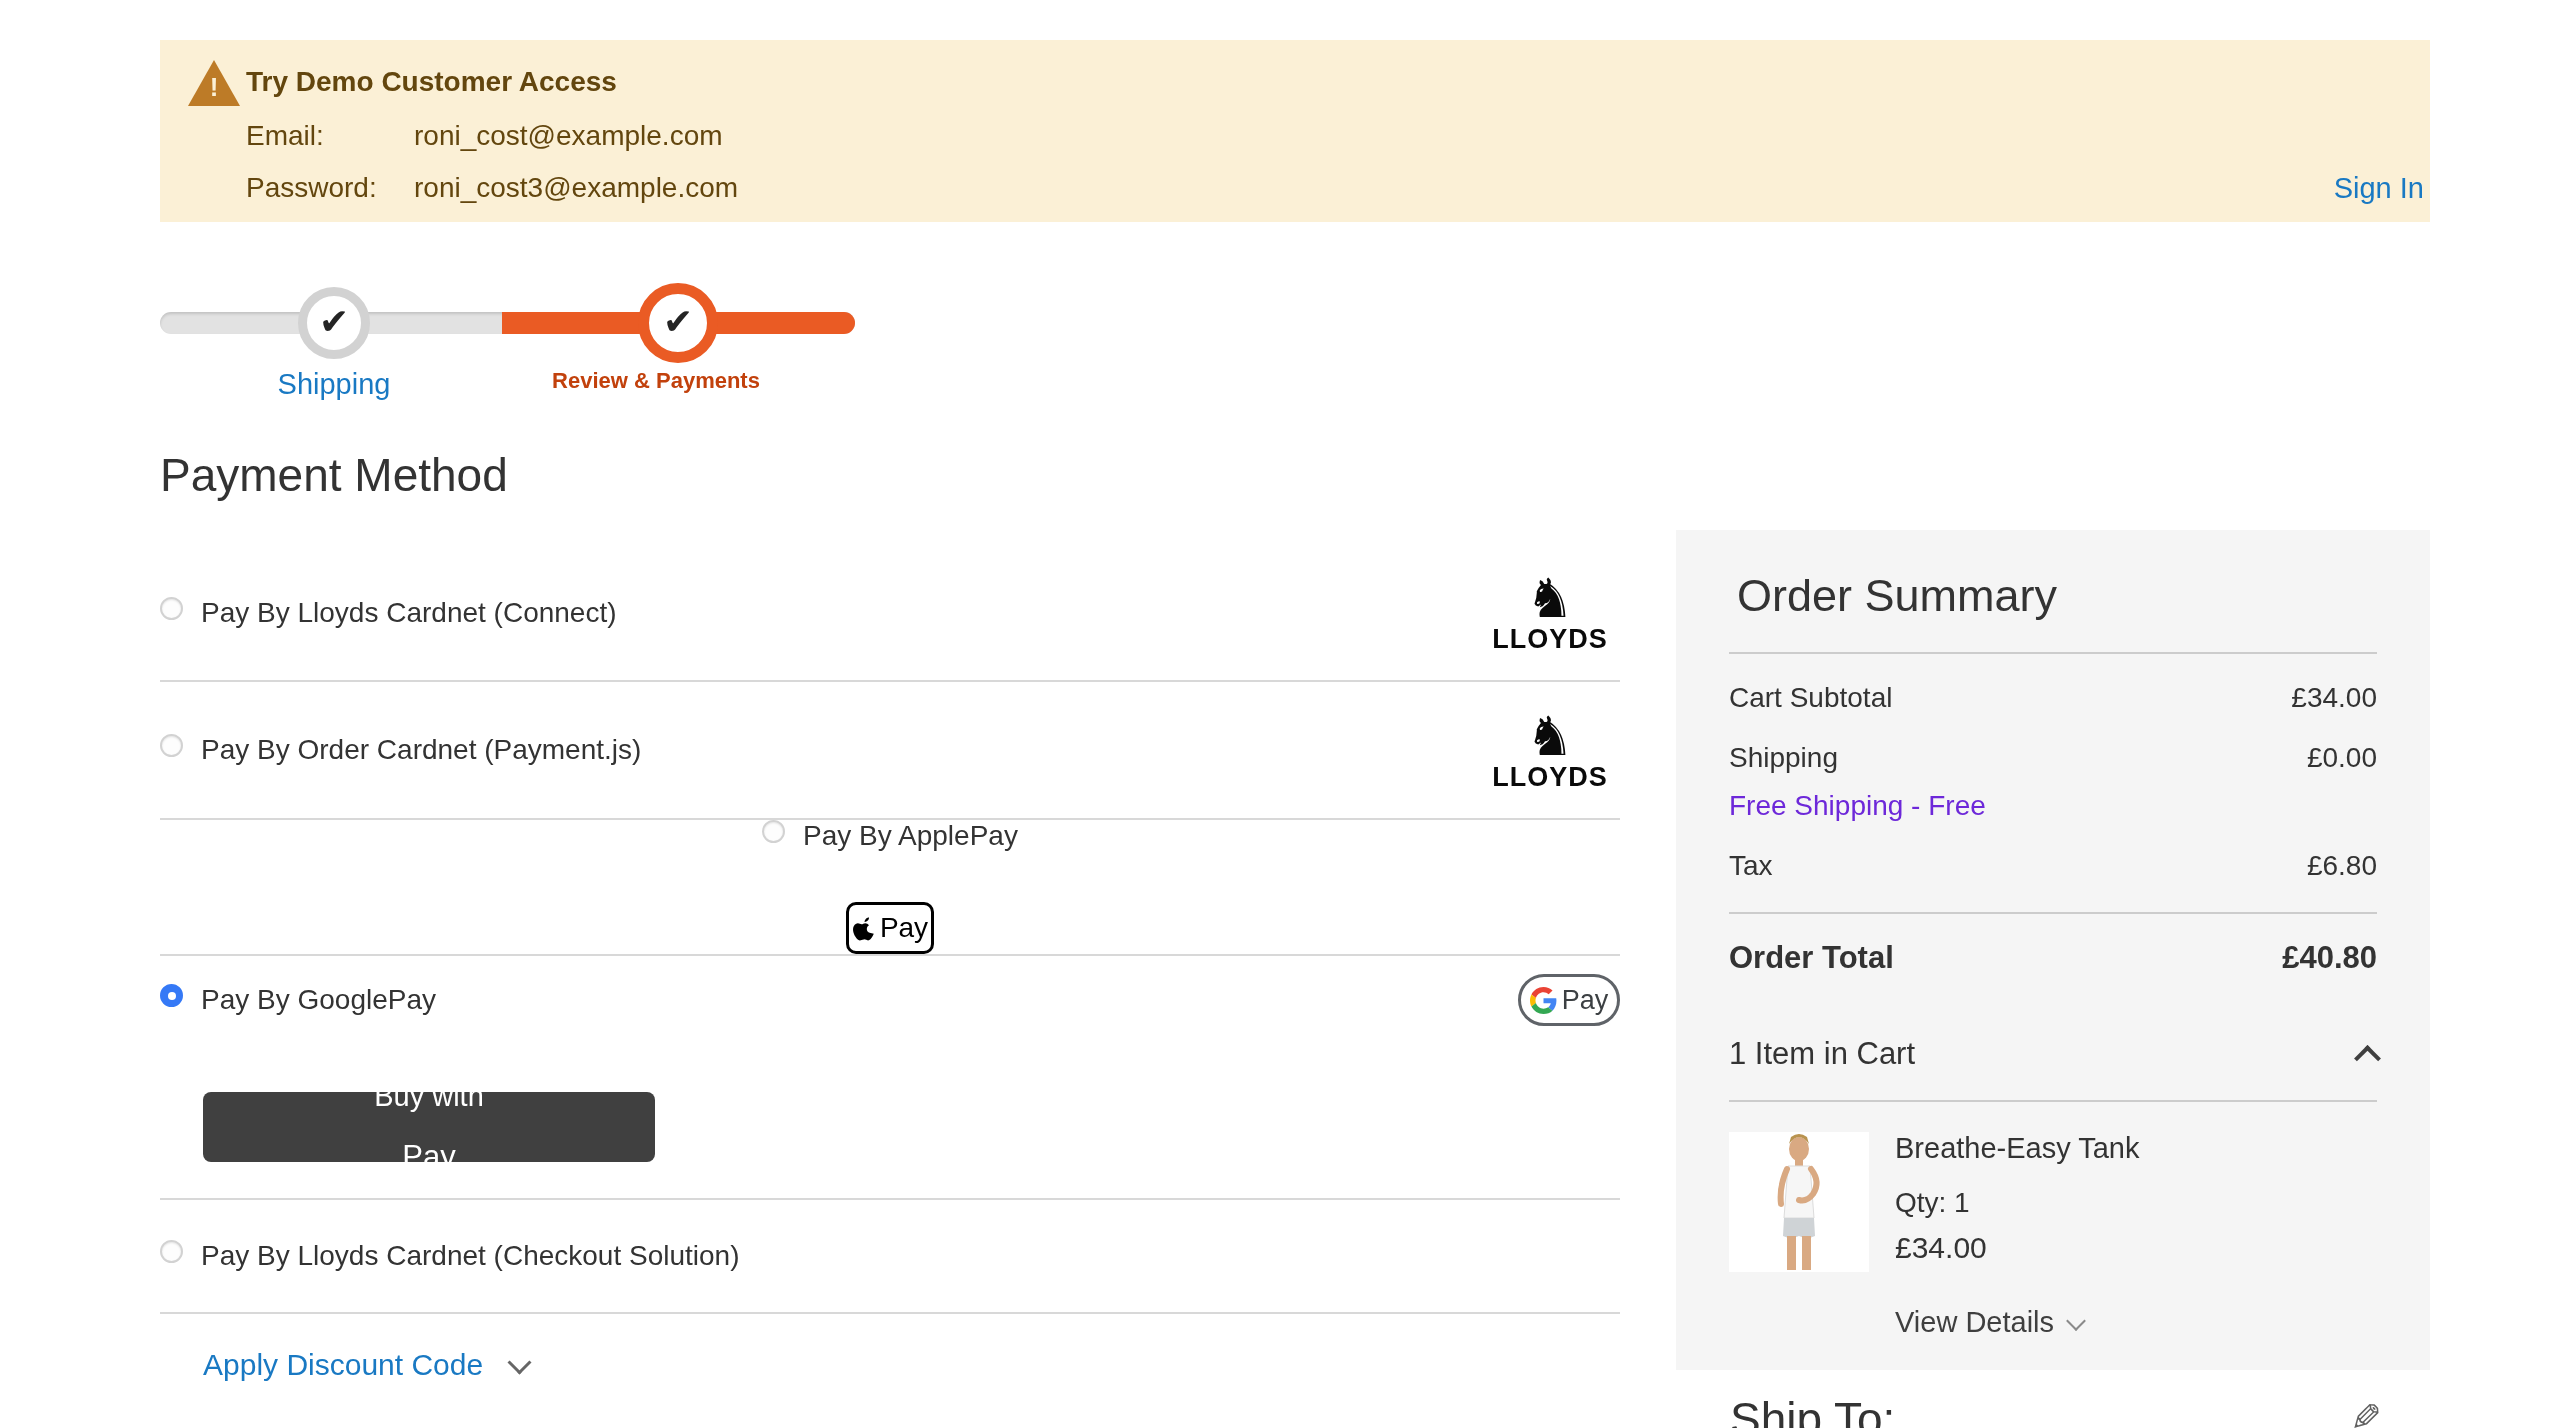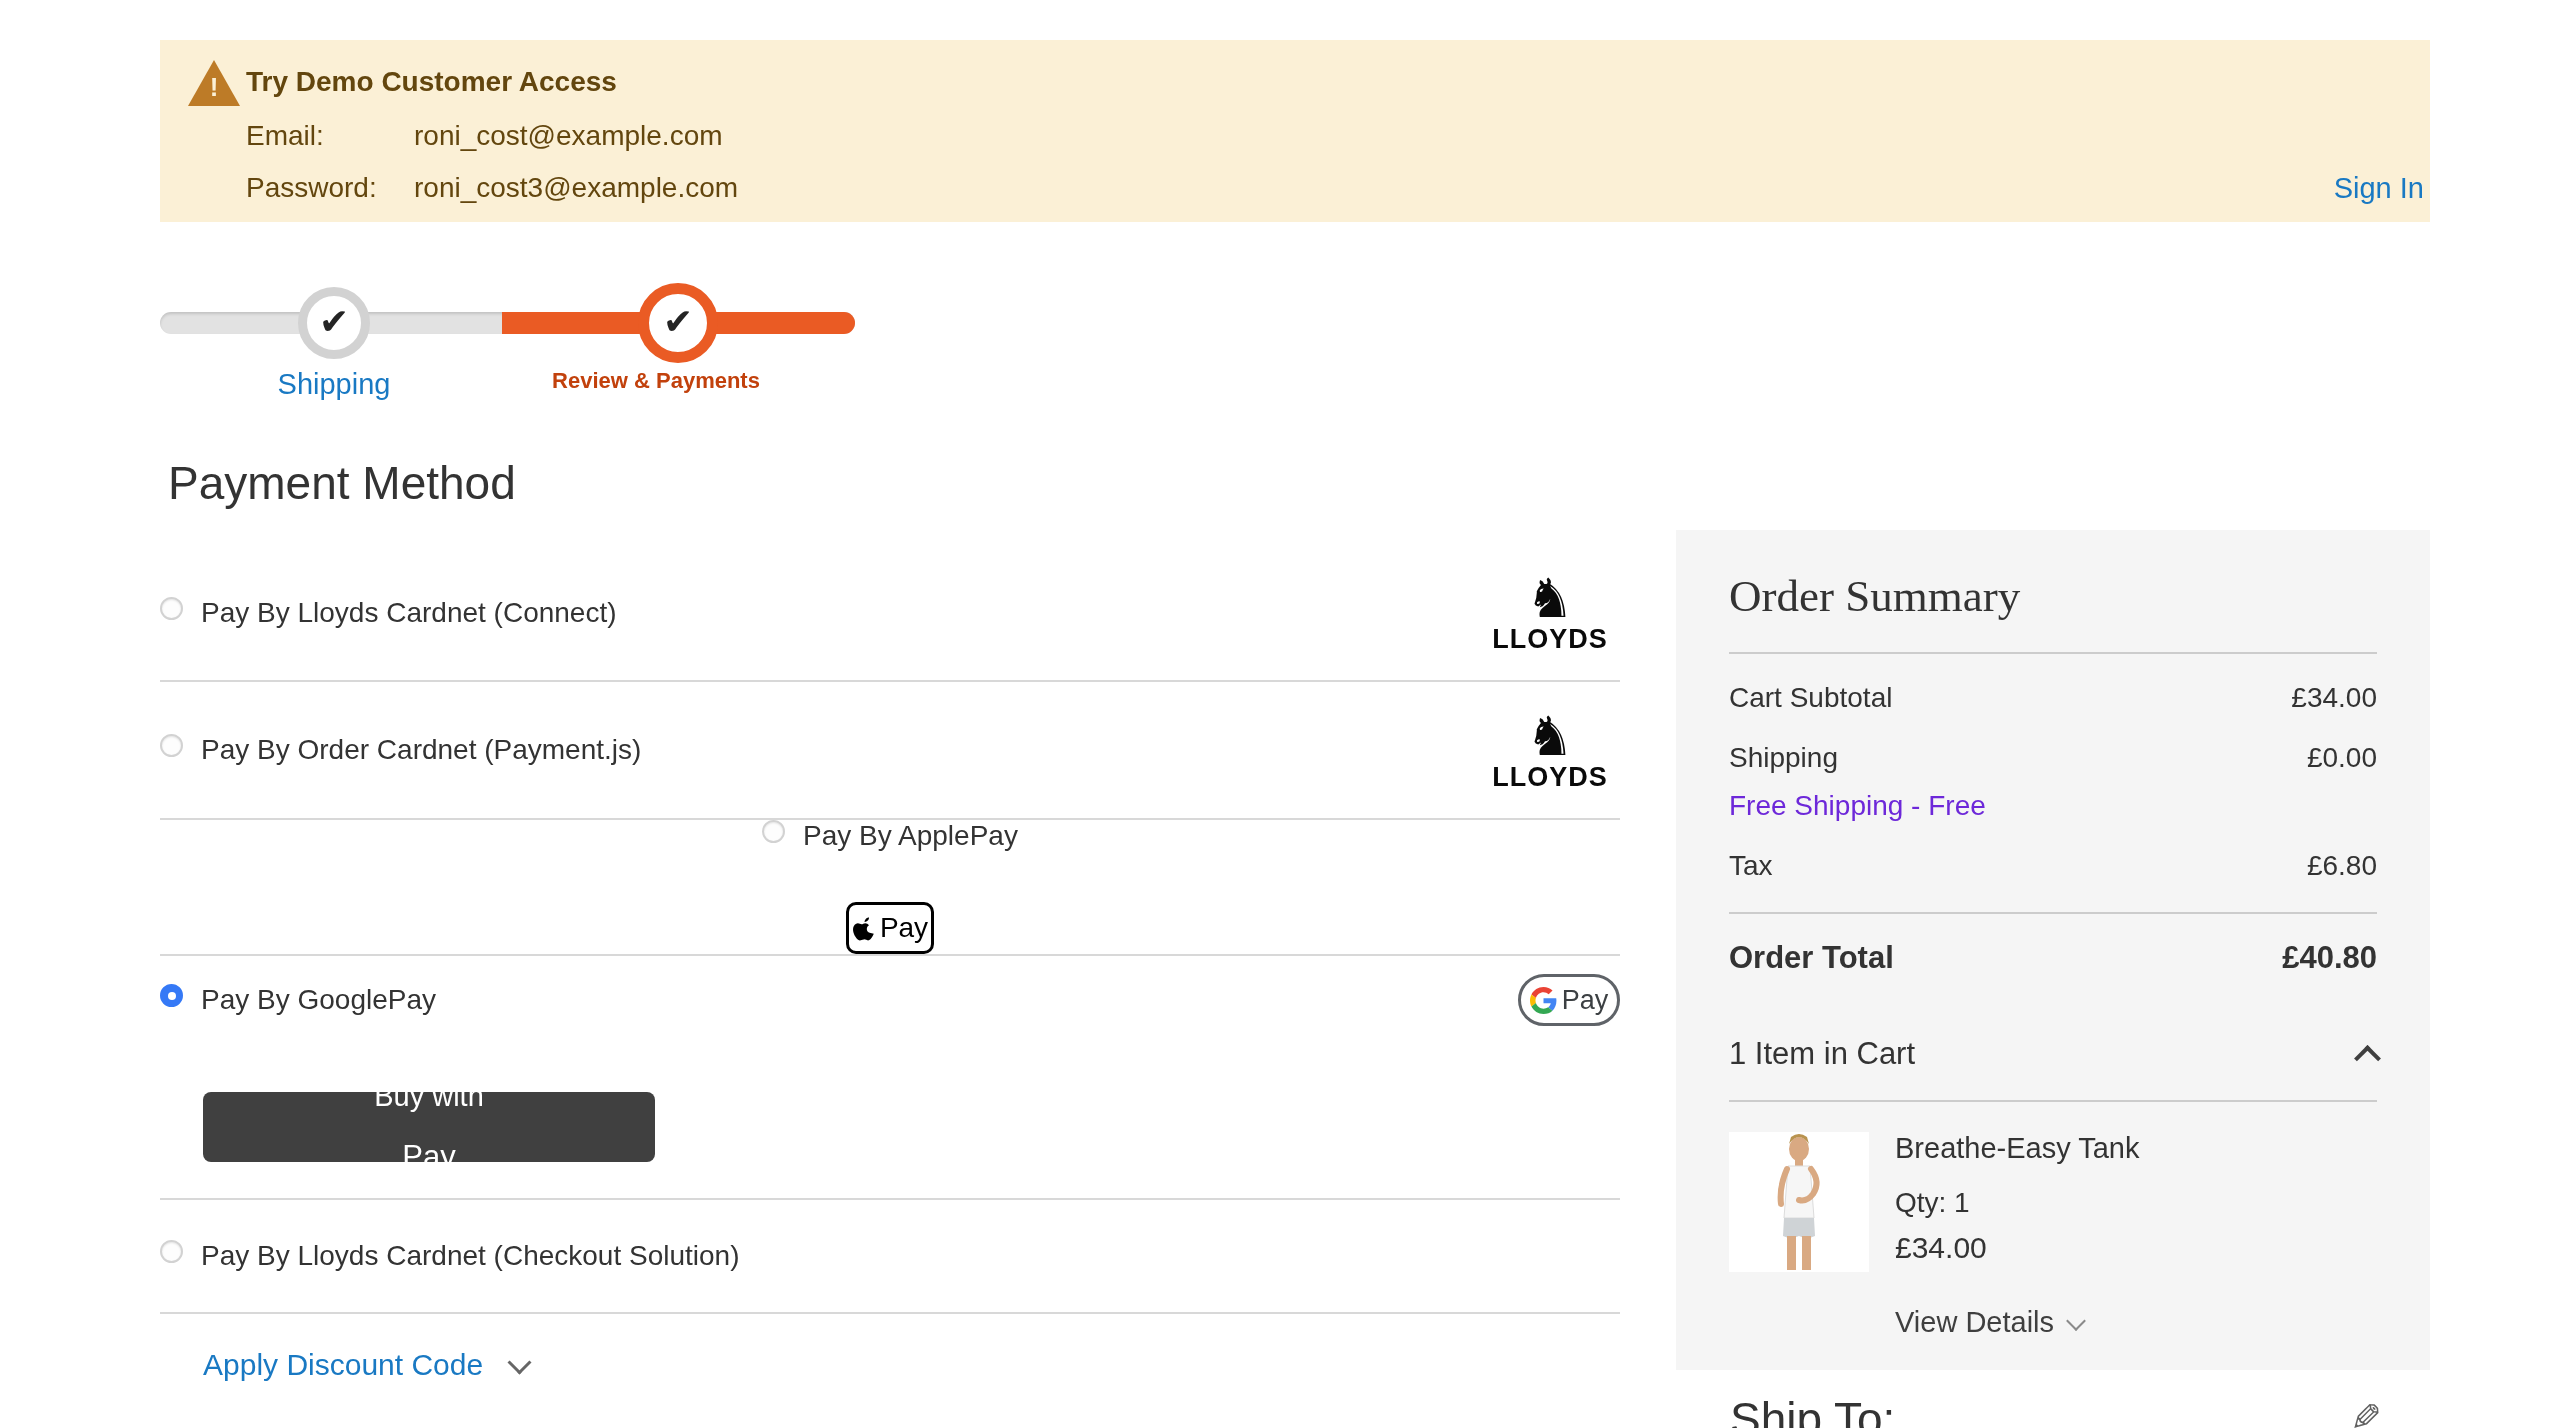--- a/index.html
+++ b/index.html
@@ -28,21 +28,21 @@
   .circle{position:absolute;background:#fff;border-radius:50%;display:flex;align-items:center;
           justify-content:center;box-sizing:border-box;z-index:2;}
   .circle.complete{left:298px;top:287px;width:72px;height:72px;border:9px solid #d2d2d2;}
   .circle.active{left:638px;top:283px;width:80px;height:80px;border:11px solid #ea5b24;}
   .chk{font-size:36px;color:#242424;font-weight:bold;margin-top:-3px;}
   .step-label{position:absolute;top:368px;text-align:center;}
   .step-label.shipping{left:184px;width:300px;font-size:29px;color:#1979c3;cursor:pointer;text-decoration:none;display:block;}
   .step-label.review{left:456px;width:400px;font-size:22px;font-weight:bold;color:#c2410c;}
 
   
-  .pm-title{position:absolute;left:160px;top:448px;font-size:46px;font-weight:300;color:#333;margin:8px;}
+  .pm-title{position:absolute;left:160px;top:448px;font-size:46px;font-weight:300;color:#333;margin:0;}
   .method-row{position:absolute;left:160px;width:1460px;display:flex;align-items:center;
               justify-content:space-between;border-bottom:2px solid #d8d8d8;box-sizing:border-box;}
   .row-1{top:545px;height:137px;}
   .row-2{top:682px;height:138px;}
   .row-3{top:820px;height:136px;flex-direction:column;}
   .row-4{top:932px;height:268px;}
   .row-5{top:1200px;height:114px;}
   .opt{display:flex;align-items:flex-start;gap:18px;}
   .opt-label{font-size:28px;color:#333;cursor:pointer;}
   .radio{width:23px;height:23px;border-radius:50%;border:2px solid #d2d2d2;background:#fdfdfd;
@@ -75,21 +75,21 @@
   .gpay-buy .pay{font-size:31px;color:#fff;}
 
   .discount{position:absolute;left:203px;top:1348px;display:flex;align-items:center;gap:28px;cursor:pointer;}
   .discount .txt{font-size:30px;color:#1979c3;}
   .chev{display:inline-block;border-style:solid;border-color:#666;border-width:0 3px 3px 0;}
   .chev.down{width:14px;height:14px;transform:rotate(45deg);margin-top:-6px;}
 
   
   .summary{position:absolute;left:1676px;top:530px;width:754px;height:840px;background:#f5f5f5;
            box-sizing:border-box;padding:40px 53px 0;}
-  .sum-title{font-size:45px;font-weight:300;color:#333;margin:0 0 30px;font-family:Liberation Serif, serif;}
+  .sum-title{font-size:45px;font-weight:300;color:#333;margin:0 8px 30px;}
   .sum-divider{border-top:2px solid #ccc;}
   .sum-row{display:flex;justify-content:space-between;font-size:28px;color:#333;margin-top:28px;}
   .sum-note{font-size:28px;color:#6d28d9;margin-top:16px;}
   .sum-total{display:flex;justify-content:space-between;font-size:31px;font-weight:bold;
              color:#333;padding:26px 0 28px;margin-top:30px;border-top:2px solid #ccc;}
   .items-header{display:flex;justify-content:space-between;align-items:center;font-size:31px;
                 color:#333;margin-top:32px;padding-bottom:28px;border-bottom:2px solid #ccc;cursor:pointer;}
   .chev.up{width:15px;height:15px;border-width:0 4px 4px 0;border-color:#3f3f3f;
            transform:rotate(-135deg);margin-top:8px;}
   .cart-item{display:flex;margin-top:30px;gap:26px;}

